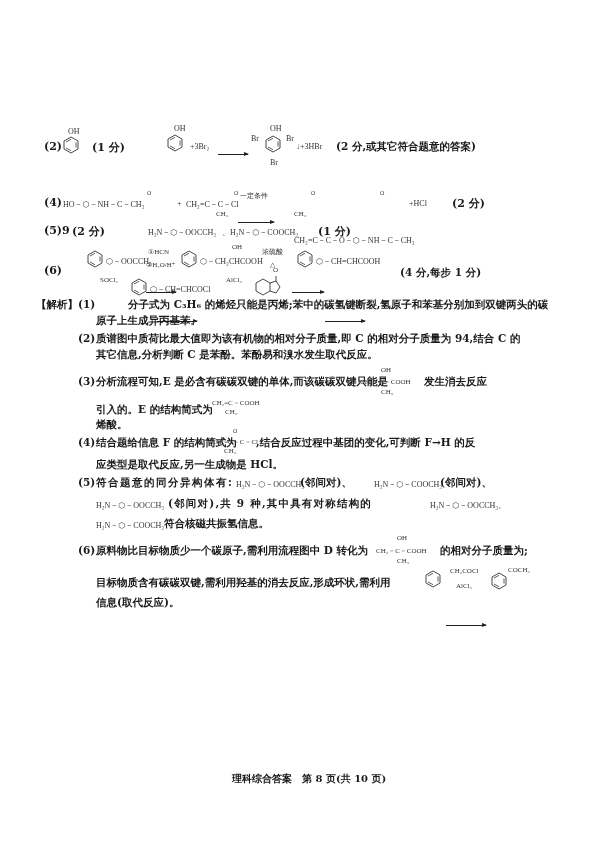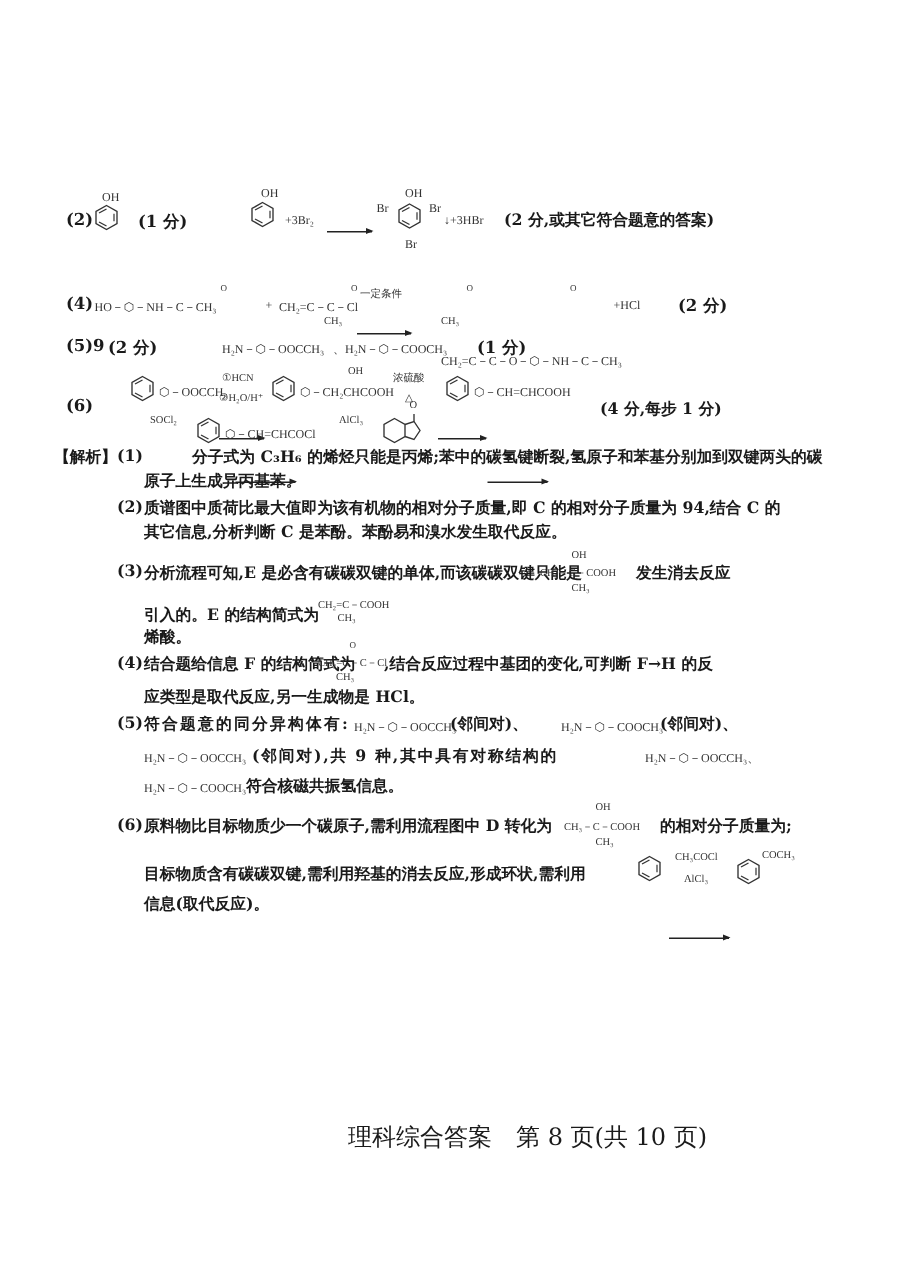--- a/index.html
+++ b/index.html
@@ -7,21 +7,21 @@
     width: 600px; height: 849px; position: relative; overflow: hidden;
     font-family: "DejaVu Serif", "Liberation Serif", serif;
     color: #1a1a1a; font-size: 11px;
   }
   .abs { position: absolute; white-space: nowrap; }
   .b { font-weight: bold; }
   .chem { font-family: "Liberation Serif", serif; font-size: 8px; color: #333; }
   .sm { font-size: 10.5px; }
   .arrow-line { display: inline-block; border-top: 1px solid #222; position: relative; vertical-align: middle; }
   .arrow-line::after { content: ""; position: absolute; right: -1px; top: -3px; border-left: 5px solid #222; border-top: 2.5px solid transparent; border-bottom: 2.5px solid transparent; }
-  .footer { font-weight: normal; font-size: 16px; }
+  .footer { font-weight: bold; font-size: 10px; margin-top: 24px; }
 </style>
 </head>
 <body>
 
 <svg width="0" height="0" style="position:absolute">
   <defs>
     <g id="benz">
       <polygon points="9,1 16,5 16,13 9,17 2,13 2,5" fill="none" stroke="#333" stroke-width="0.9"></polygon>
       <line x1="4" y1="6" x2="9" y2="3.3" stroke="#333" stroke-width="0.8"></line>
       <line x1="14" y1="6.5" x2="14" y2="11.5" stroke="#333" stroke-width="0.8"></line>

